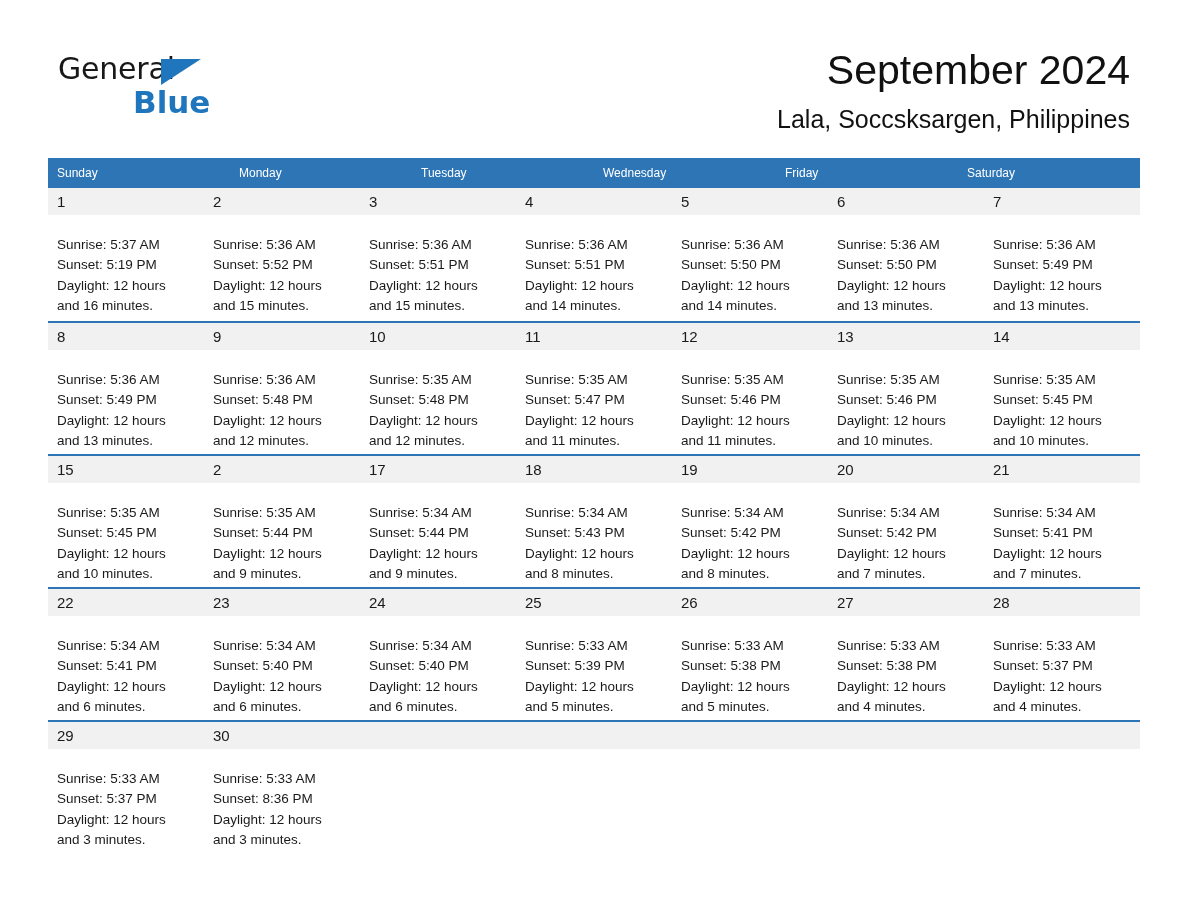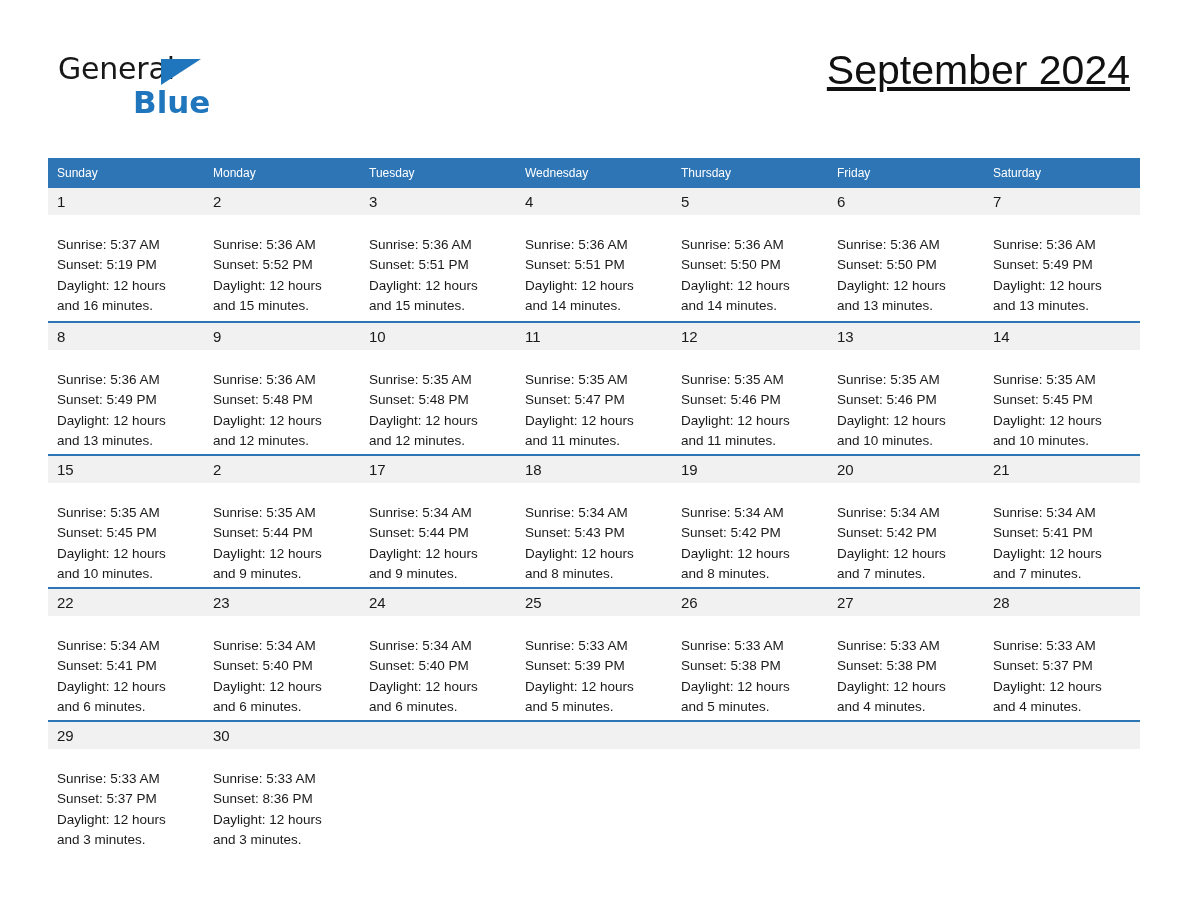--- a/index.html
+++ b/index.html
@@ -71,21 +71,20 @@
     right: 10px;
     top: 0;
     text-align: right;
   }
   .cal-title {
     font-size: 41px;
     font-weight: 400;
     color: #111111;
     line-height: 52px;
     white-space: nowrap;
-    text-decoration: underline;
   }
   .cal-subtitle {
     font-size: 25px;
     font-weight: 400;
     color: #111111;
     line-height: 34px;
     margin-top: 6px;
     white-space: nowrap;
   }
 
@@ -154,30 +153,30 @@
 <div class="page">
 
   <div class="header">
     <div class="logo">
       <span class="logo-general">General</span>
       <span class="logo-tri"></span>
       <span class="logo-blue">Blue</span>
     </div>
     <div class="title-block">
       <div class="cal-title">September 2024</div>
+      <div class="cal-subtitle">Lala, Soccsksargen, Philippines</div>
     </div>
   </div>
 
   <div class="calendar">
     <div class="weekdays">
       <div class="weekday">Sunday</div>
       <div class="weekday">Monday</div>
       <div class="weekday">Tuesday</div>
       <div class="weekday">Wednesday</div>
-      <div class="weekday">Thursday</div>
       <div class="weekday">Friday</div>
       <div class="weekday">Saturday</div>
     </div>
 
     <div class="weeks-container">
         <div class="week">
           <div class="day">
             <div class="day-num-band">
               <div class="day-num">1</div>
             </div>

